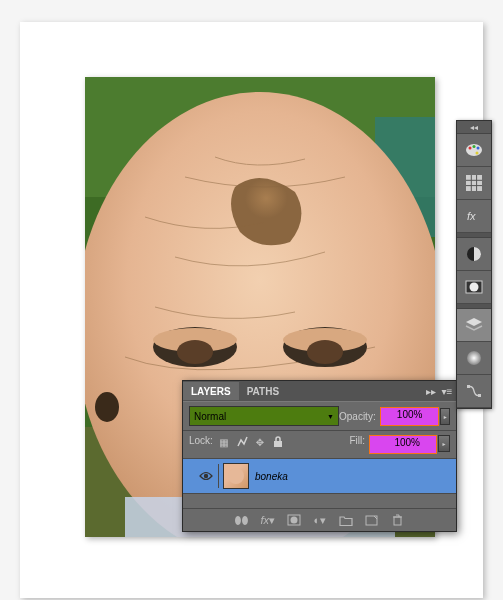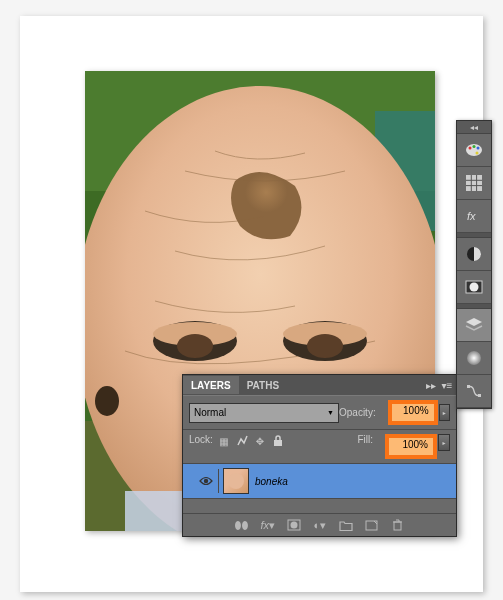--- a/index.html
+++ b/index.html
@@ -1,31 +1,31 @@
 <!DOCTYPE html>
 <html><head>
 <meta charset="utf-8">
 <style>
 body{margin:0;background:#f5f5f5;font-family:Verdana,Arial,sans-serif;font-size:10px;color:#333;width:503px;height:600px;overflow:hidden;position:relative}
-.outer{position:absolute;left:20px;top:16px;width:463px;height:576px;background:#fff;box-shadow:2px 2px 6px rgba(0,0,0,.25)}
+.outer{position:absolute;left:20px;top:22px;width:463px;height:576px;background:#fff;box-shadow:2px 2px 6px rgba(0,0,0,.25)}
 .photo{position:absolute;left:65px;top:55px;width:350px;height:460px;box-shadow:2px 2px 6px rgba(0,0,0,.3);overflow:hidden;background:linear-gradient(135deg,#4a7c2e 0%,#3a5c1e 100%)}
 .photo svg{width:100%;height:100%;display:block}
 
 .panel{position:absolute;left:162px;top:358px;width:273px;background:#535353;border:1px solid #2a2a2a;box-shadow:2px 2px 8px rgba(0,0,0,.5);font-size:10px;color:#ccc}
 .tabs{display:flex;align-items:center;background:#535353;height:20px;position:relative}
 .tab{padding:4px 8px 3px;font-size:10px;color:#ccc;cursor:pointer;font-weight:bold}
 .tab.active{background:#6a6a6a;color:#fff}
 .tab-spacer{flex:1}
 .tab-btn{width:14px;height:14px;margin-right:2px;display:flex;align-items:center;justify-content:center;cursor:pointer;color:#ccc}
 
 .blend-row{display:flex;align-items:center;padding:4px 6px;background:#6a6a6a;border-top:1px solid #7a7a7a;border-bottom:1px solid #4a4a4a}
-.select{flex:0 0 140px;height:18px;background:#a3a3a3;border:1px solid #333;display:flex;align-items:center;padding:0 4px;color:#000;position:relative}
+.select{flex:0 0 140px;height:18px;background:#4d7c0f;border:1px solid #333;display:flex;align-items:center;padding:0 4px;color:#000;position:relative}
 .select::after{content:"▼";font-size:7px;position:absolute;right:4px}
-.lbl{margin-left:auto;margin-right:12px}
-.num-input{width:34px;height:15px;background:#fdba74;border:4px solid #f97316;color:#000;padding:1px 5px;text-align:right}
+.lbl{margin-left:auto;margin-right:4px}
+.num-input{width:34px;height:15px;background:#d946ef;border:1px solid #f97316;color:#000;padding:1px 16px;text-align:right}
 .pop{width:10px;height:15px;background:linear-gradient(#777,#555);border:1px solid #333;margin-left:1px;display:flex;align-items:center;justify-content:center;font-size:6px}
 
 .lock-row{display:flex;padding:4px 6px;background:#6a6a6a;border-bottom:1px solid #4a4a4a}
 .lock-icons{display:flex;gap:4px;margin-left:4px}
 .lock-icon{width:14px;height:14px;display:flex;align-items:center;justify-content:center;font-size:10px;opacity:.9}
 
 .layer-list{background:#6a6a6a}
 .layer{display:flex;align-items:center;height:30px;border-bottom:1px solid #4a4a4a;padding:2px 15px}
 .layer.selected{background:#5a90d8}
 .eye{width:16px;height:16px;display:flex;align-items:center;justify-content:center;margin-right:4px}

